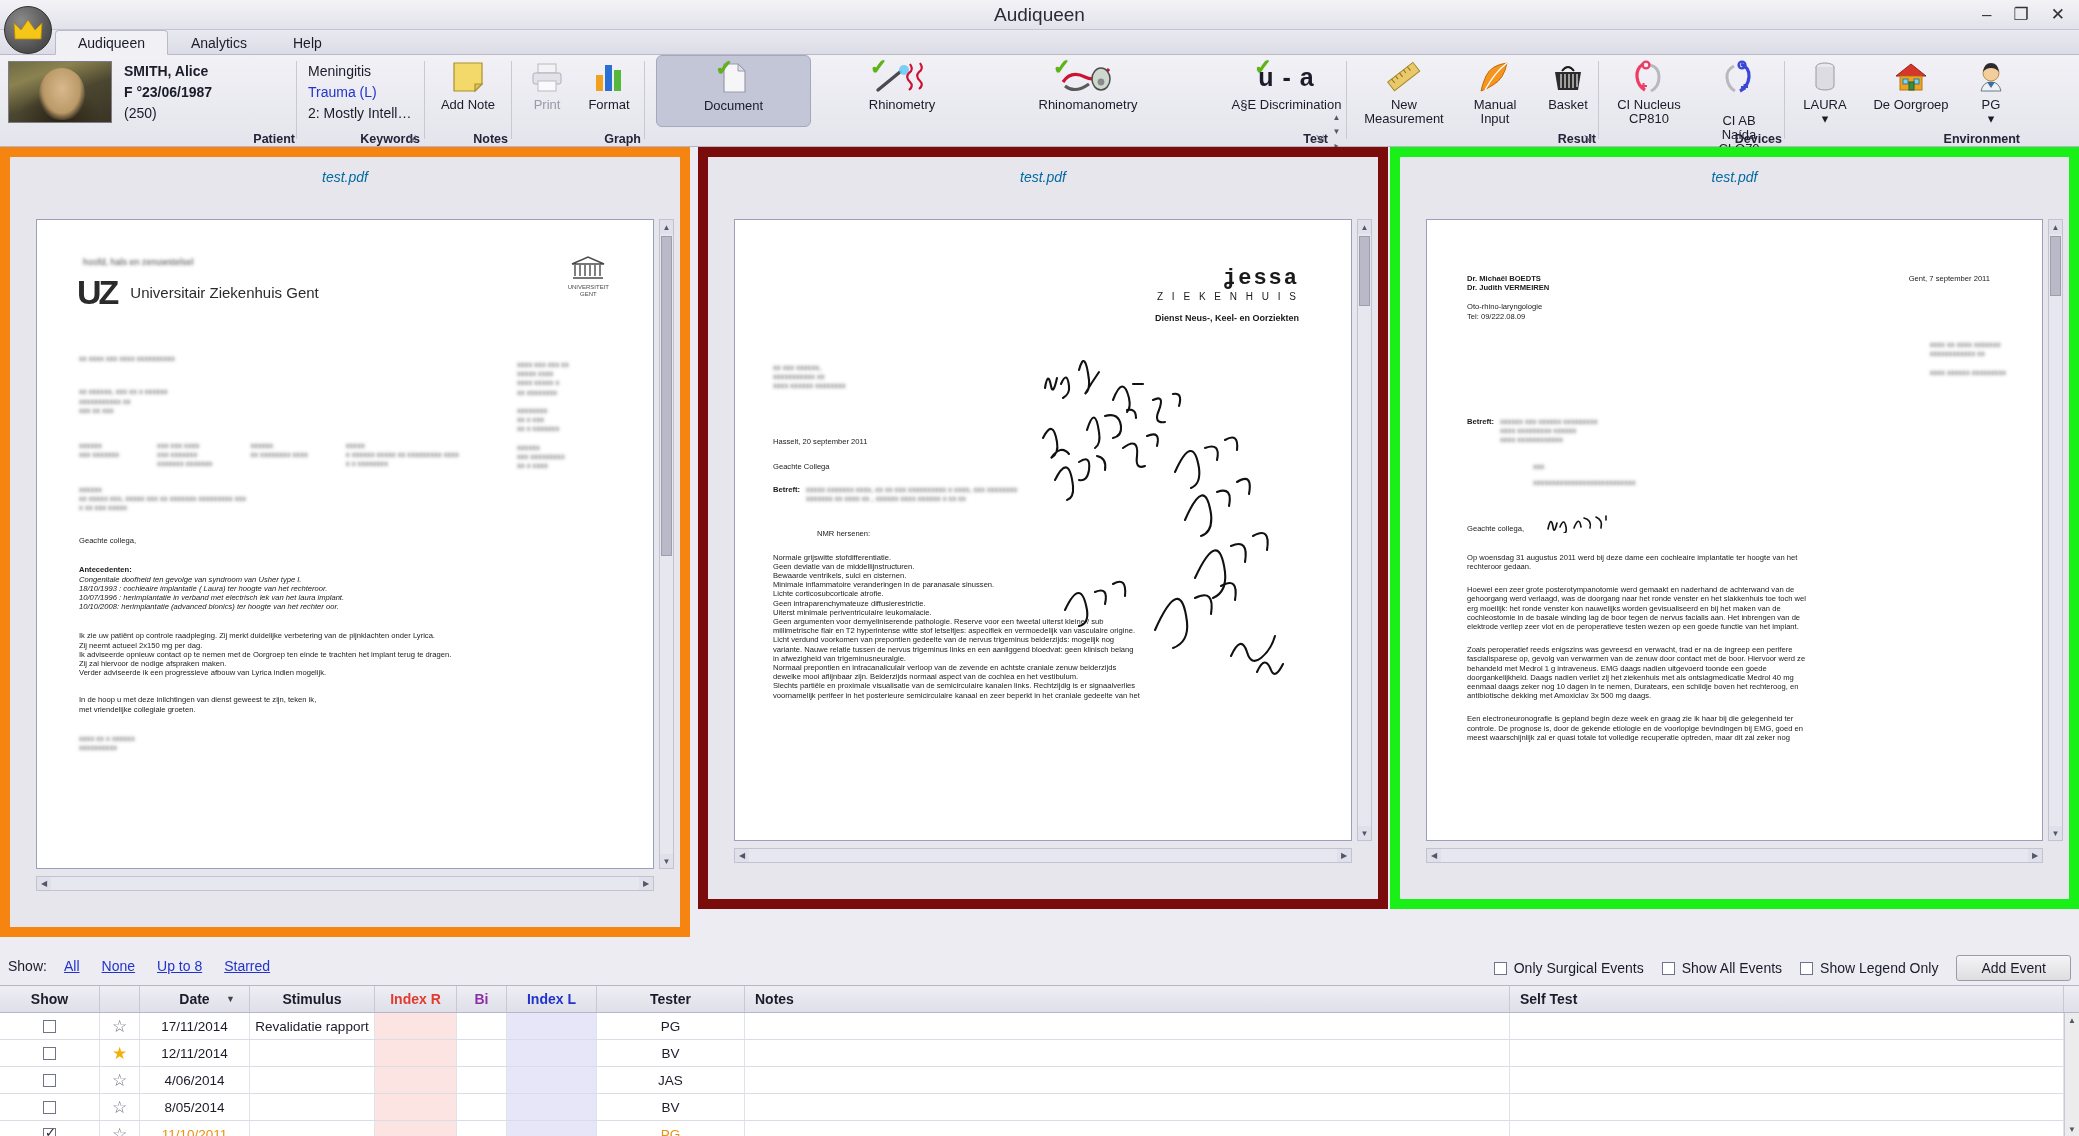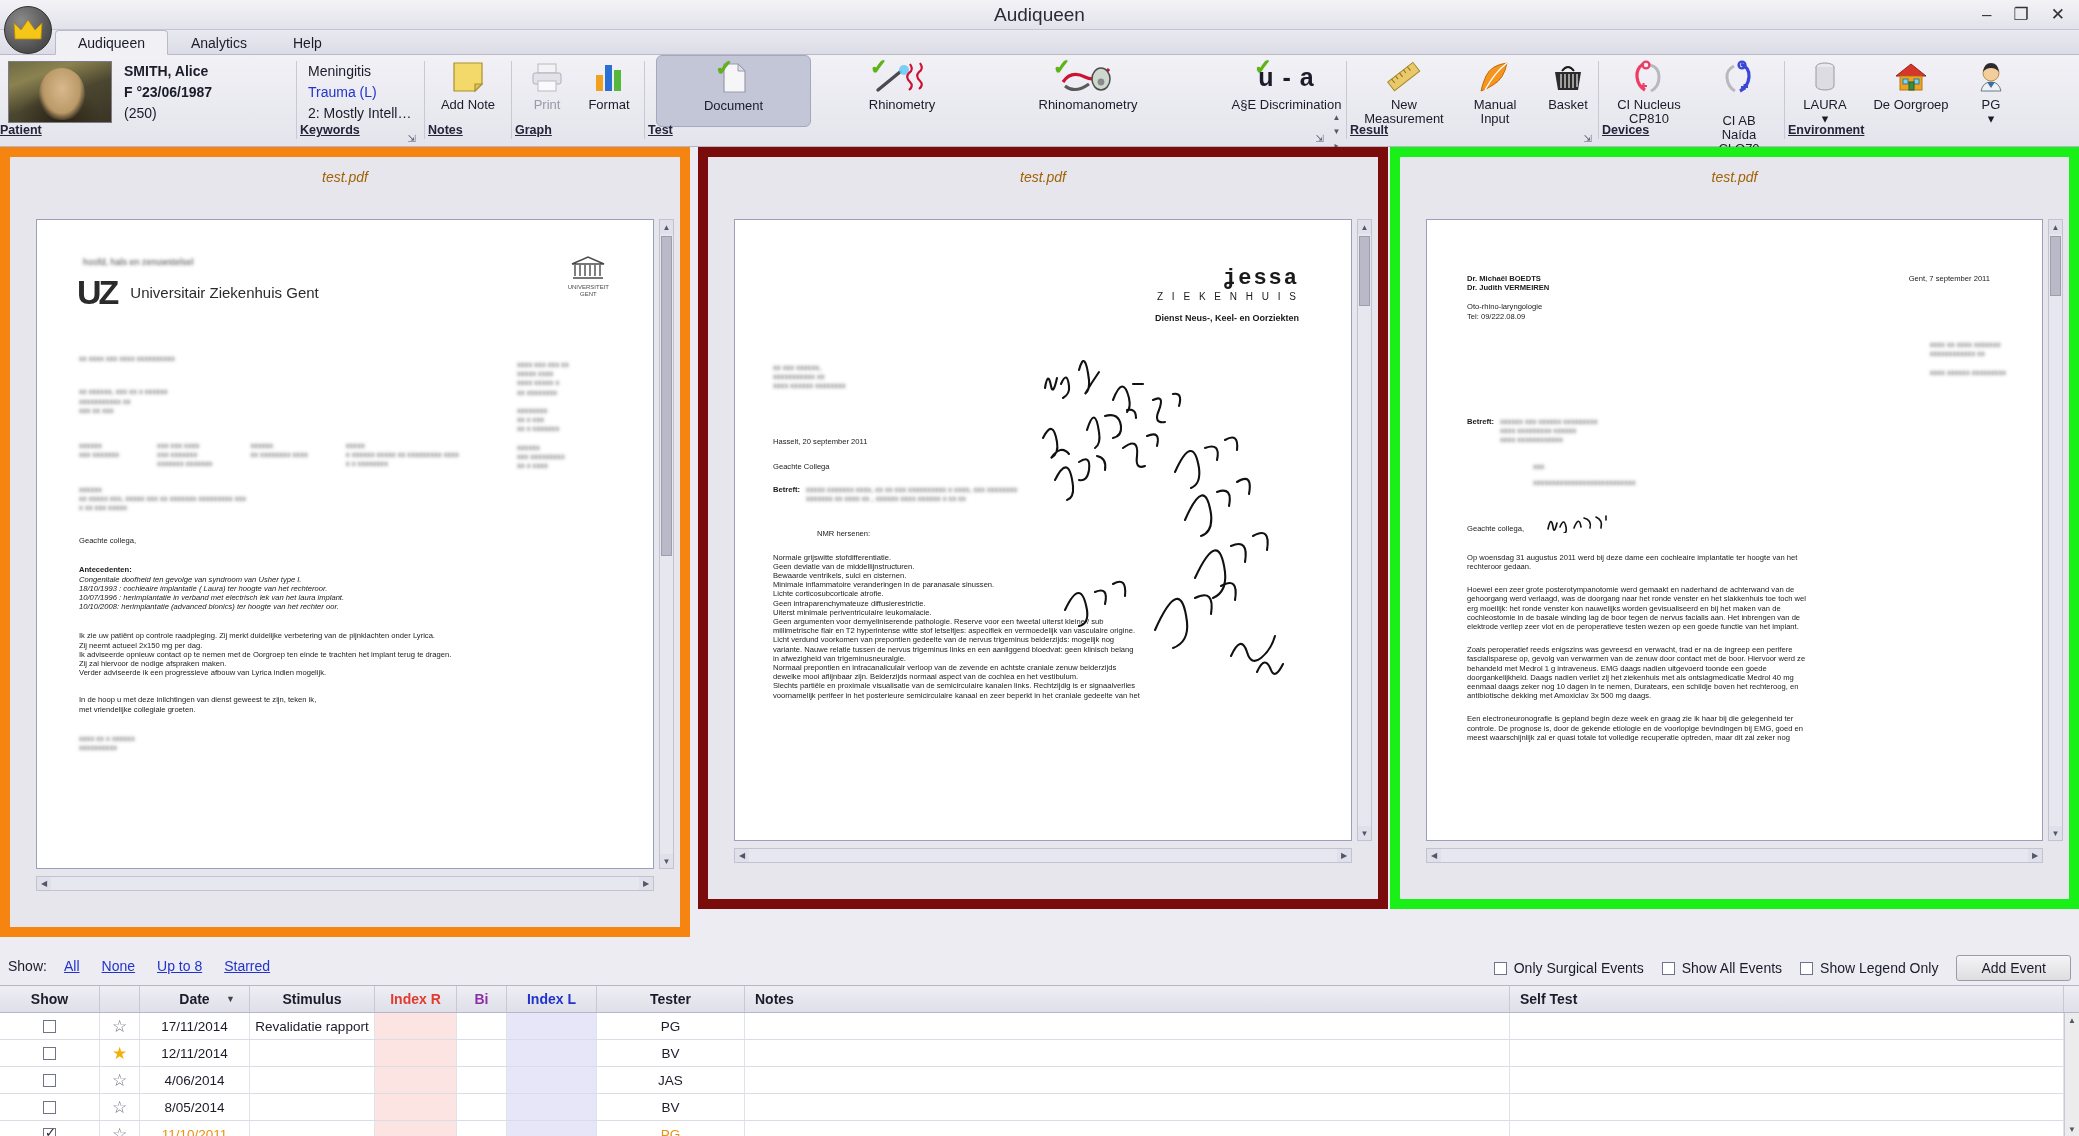--- a/index.html
+++ b/index.html
@@ -48,22 +48,22 @@
 
   
   .ribbon {
     position:absolute; top:55px; left:0; width:2079px; height:92px;
     background:linear-gradient(#f1f1f6,#e4e4ec);
     border-bottom:1px solid #b5b5c4;
   }
   .grp { position:absolute; top:0; height:92px; }
   .grp .body { position:absolute; top:0; left:0; right:0; height:72px; display:flex; align-items:flex-start; }
   .grp .cap {
-    position:absolute; bottom:10px; left:0; right:0; text-align:left;
-    font-size:12.5px; font-weight:bold; color:#23233a;text-decoration:underline;
+    position:absolute; bottom:1px; left:0; right:0; text-align:right;
+    font-size:12.5px; font-weight:bold; color:#23233a;
   }
   .sep { position:absolute; top:6px; width:1px; height:78px; background:#c9c9d6; }
   .diag { position:absolute; bottom:3px; right:4px; font-size:10px; color:#55556a; }
 
   
   .photo {
     width:104px; height:62px; margin:6px 0 0 8px; border:1px solid #7b7b8a;
     background:
       radial-gradient(ellipse 26px 34px at 48% 48%, #c9a77c 0%, #b08f60 45%, rgba(176,143,96,0) 70%),
       radial-gradient(ellipse 60px 44px at 50% 95%, #2c2417 0%, rgba(44,36,23,0) 70%),
@@ -97,21 +97,21 @@
   .chk::before{
     content:"✓"; position:absolute; left:-4px; top:-4px; font-size:21px; font-weight:bold;
     color:#5db60c; text-shadow:0 0 1px #2f7a00;
   }
 
   
   .panels { position:absolute; top:147px; left:0; width:2079px; height:802px; background:#ececf2; }
   .dpanel { position:absolute; top:0; background:#e6e6ec; }
   .dpanel .pdfname {
     position:absolute; top:12px; left:0; right:0; text-align:center;
-    font-size:14px; font-style:italic; color:#a16207;
+    font-size:14px; font-style:italic; color:#0369a1;
   }
   .viewport {
     position:absolute; left:26px; right:26px; top:62px; bottom:58px;
     background:#fde047; border:1px solid #9aa0bb;
     overflow:hidden;
   }
   .page { position:absolute; inset:0; background:#fff; padding:14px 18px; }
 
   
   .vsb {

